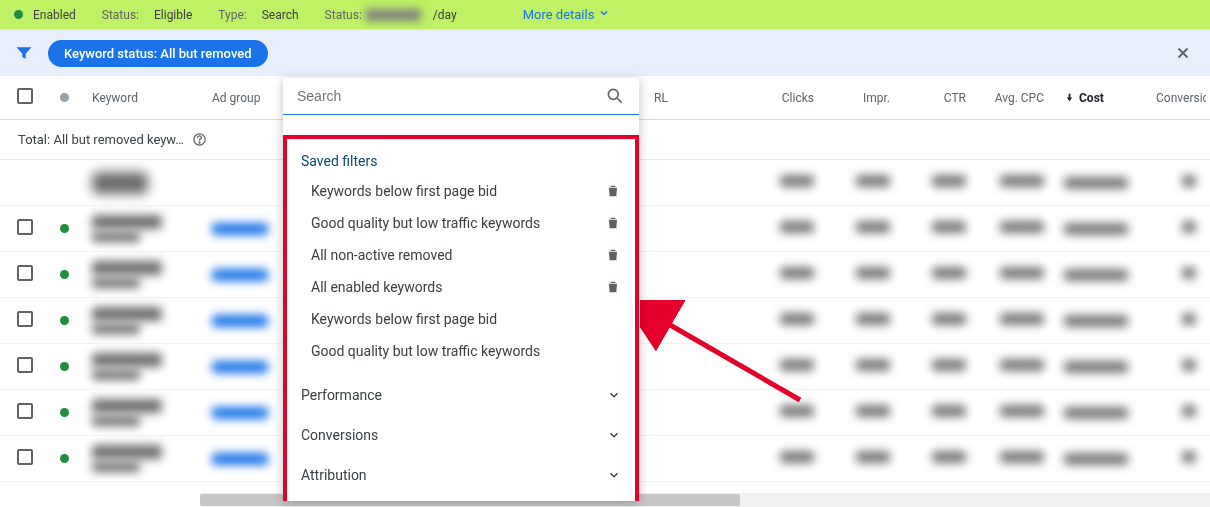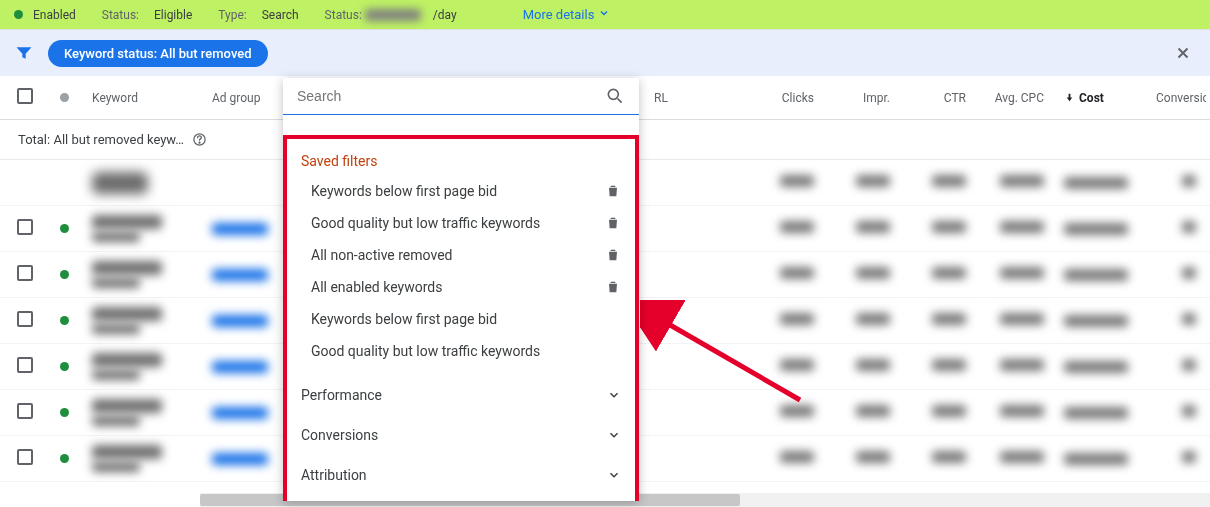--- a/index.html
+++ b/index.html
@@ -44,21 +44,21 @@
   .blur-link { width: 56px; height: 12px; background: #1a73e8; border-radius: 4px; filter: blur(5px); }
   .blur-num { width: 34px; height: 12px; background: #7a7a7a; border-radius: 4px; filter: blur(5px); display: inline-block; }
   .blur-num.w2 { width: 44px; }
   .blur-num.w3 { width: 64px; }
   .blur-budget { display:inline-block; width: 56px; height: 12px; background: #808080; border-radius: 3px; filter: blur(4px); vertical-align: middle; }
   
   .dropdown { position: absolute; left: 283px; top: 78px; width: 356px; background: #fff; box-shadow: 0 2px 10px rgba(0,0,0,.25); z-index: 10; }
   .dd-search { display: flex; align-items: center; padding: 8px 14px; border-bottom: 1px solid #1a73e8; }
   .dd-search input { flex: 1; border: none; outline: none; font-size: 14px; color: #5f6368; background: transparent; }
   .dd-body { border: 4px solid #e4002b; border-bottom: none; margin-top: 20px; padding: 10px 0 6px 0; max-height: 378px; overflow: hidden; }
-  .dd-section-title { font-size: 14px; color: #c2410c; padding: 4px 14px 6px 14px; }
+  .dd-section-title { font-size: 14px; color: #0c4a6e; padding: 4px 14px 6px 14px; }
   .dd-item { display: flex; align-items: center; justify-content: space-between; padding: 8px 14px 8px 24px; font-size: 14px; color: #3c4043; cursor: pointer; }
   .trash { color: #5f6368; }
   .dd-cat { display: flex; align-items: center; justify-content: space-between; padding: 12px 14px; font-size: 14px; color: #3c4043; cursor: pointer; }
   
   .arrow-annot { position: absolute; left: 640px; top: 300px; z-index: 9; pointer-events: none; }
   
   .hscroll { position: absolute; left: 200px; right: 0; bottom: 0; height: 14px; background: #f1f1f1; }
   .hscroll-thumb { position: absolute; left: 0; top: 1px; width: 540px; height: 12px; background: #c7c7c7; border-radius: 2px; }
 
   svg { display: block; }

